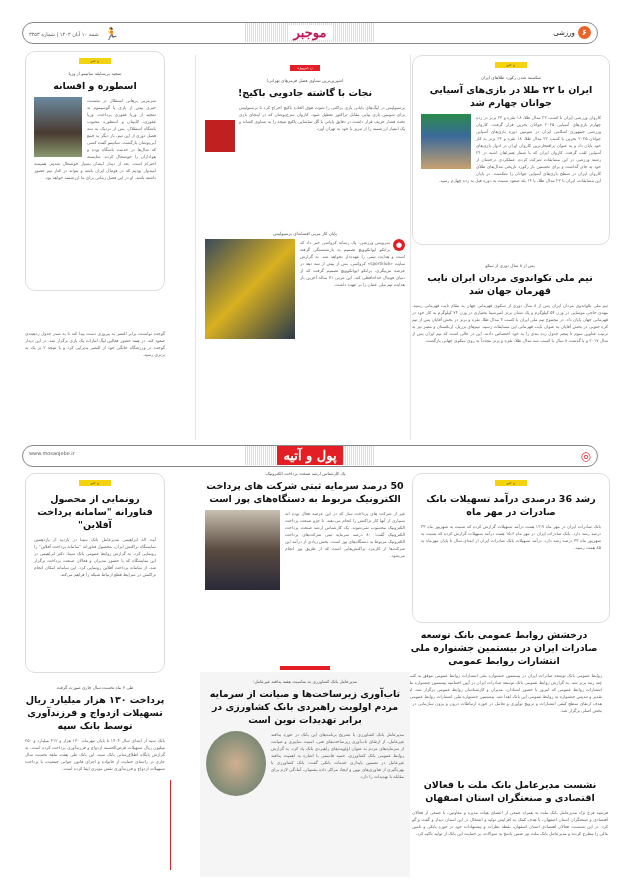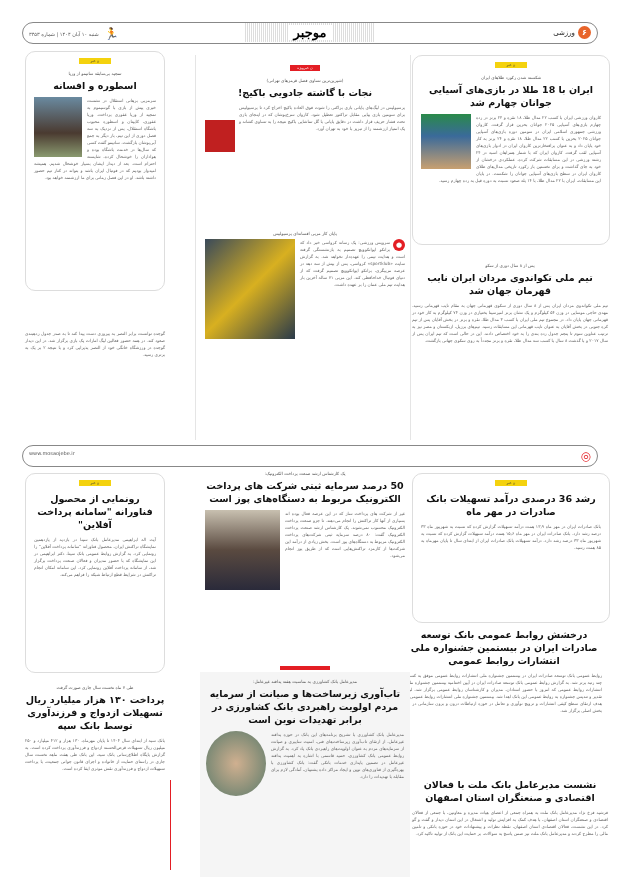--- a/index.html
+++ b/index.html
@@ -1,19 +1,19 @@
 <!DOCTYPE html>
 <html><head>
 <meta charset="utf-8">
 <style>
 *{box-sizing:border-box;margin:0;padding:0}
 body{width:620px;height:885px;background:#fff;font-family:"DejaVu Sans",sans-serif;color:#222;position:relative;overflow:hidden;direction:rtl}
 .band{position:absolute;left:22px;right:22px;height:22px;border:1.5px solid #888;border-radius:11px;background:#fff}
 .band .mid{position:absolute;left:50%;top:0;transform:translateX(-50%);width:130px;height:19px;background:repeating-linear-gradient(90deg,#ddd 0 1px,#fff 1px 2px);display:flex;align-items:center;justify-content:center}
-.logo{font-family:"DejaVu Serif",serif;color:#000000;font-size:13px;font-weight:bold;background:#fff;padding:0 6px}
+.logo{font-family:"DejaVu Serif",serif;color:#be185d;font-size:13px;font-weight:bold;background:#fff;padding:0 6px}
 .logo.red{background:#e31e24;color:#fff;height:19px;line-height:19px}
 .band .right{position:absolute;right:6px;top:3px;font-size:7px;display:flex;align-items:center;gap:3px}
 .band .left{position:absolute;left:6px;top:4px;font-size:5px;color:#555;display:flex;align-items:center;gap:6px;direction:rtl}
 .pnum{width:13px;height:13px;border-radius:50%;background:#e8642a;color:#fff;font-size:8px;text-align:center;line-height:13px;font-weight:bold}
 .runner{color:#e31e24;font-size:12px;font-weight:bold}
 .col{position:absolute;font-size:4.3px;line-height:7px;color:#444;text-align:justify}
 .box{border:1px solid #ddd;border-radius:10px;padding:6px 8px}
 .tag{display:block;margin:0 auto 6px;width:32px;height:6px;background:#f4d20e;font-size:3.5px;line-height:6px;text-align:center;color:#333}
 .tag.red{background:#e31e24;color:#fff;width:30px}
 .kicker{font-size:4.3px;color:#555;text-align:center;margin-bottom:2px}
@@ -37,21 +37,21 @@
   </div>
   <div class="left">
     <span class="runner">🏃</span>
     <span>شنبه ۱۰ آبان ۱۴۰۴ | شماره ۳۴۵۳</span>
   </div>
 </div>
 
 <div class="col box" style="top:55px;right:10px;width:198px;height:190px">
   <span class="tag">ن خبر</span>
   <div class="kicker">شکسته شدن رکورد طلاهای ایران</div>
-  <div class="h1">ایران با 18 طلا در بازی‌های آسیایی جوانان چهارم شد</div>
+  <div class="h1">ایران با ۲۲ طلا در بازی‌های آسیایی جوانان چهارم شد</div>
   <div class="photo" style="width:50px;height:55px;background:linear-gradient(#2a8a4a,#3a6a9a 40%,#c8a070);"></div>
   <div class="body-txt">کاروان ورزشی ایران با کسب ۲۲ مدال طلا، ۱۸ نقره و ۲۴ برنز در رده چهارم بازی‌های آسیایی ۲۰۲۵ جوانان بحرین قرار گرفت. کاروان ورزشی جمهوری اسلامی ایران در سومین دوره بازی‌های آسیایی جوانان ۲۰۲۵ بحرین با کسب ۲۲ مدال طلا، ۱۸ نقره و ۲۴ برنز به کار خود پایان داد و به عنوان پرافتخارترین کاروان ایران در ادوار بازی‌های آسیایی لقب گرفت. کاروان ایران که با شمار همراهان اسبه در ۲۴ رشته ورزشی در این مسابقات شرکت کرده، عملکردی درخشان از خود به جای گذاشت و برای نخستین بار رکورد تاریخی مدال‌های طلای کاروان ایران در سطح بازی‌های آسیایی جوانان را شکست. در پایان این مسابقات، ایران با ۲۲ مدال طلا، با ۱۴ پله صعود نسبت به دوره قبل به رده چهارم رسید.</div>
 </div>
 
 <div class="col" style="top:262px;right:12px;width:196px;height:170px">
   <div class="kicker">پس از ۸ سال دوری از سکو</div>
   <div class="h1">تیم ملی تکواندوی مردان ایران نایب قهرمان جهان شد</div>
   <div class="body-txt">تیم ملی تکواندوی مردان ایران پس از ۸ سال دوری از سکوی قهرمانی جهان به مقام نایب قهرمانی رسید. مهدی حاجی موسایی در وزن ۵۴ کیلوگرم و یک نشان برنز امیرسینا بختیاری در وزن ۷۴ کیلوگرم به کار خود در قهرمانی جهان پایان داد. در مجموع تیم ملی ایران با کسب ۳ مدال طلا، نقره و برنز در بخش آقایان پس از تیم کره جنوبی در بخش آقایان به عنوان نایب قهرمانی این مسابقات رسید. تیم‌های برزیل، ازبکستان و مصر نیز به ترتیب عناوین سوم تا پنجم جدول رده بندی را به خود اختصاص دادند. این در حالی است که تیم ایران پس از سال ۲۰۱۷ و با گذشت ۸ سال با کسب سه مدال طلا، نقره و برنز مجدداً به روی سکوی جهانی بازگشت.</div>
 </div>
 
@@ -80,20 +80,23 @@
   <div class="body-txt">سرمربی برهانی استقلال در نشست خبری پیش از بازی با گوسیموم به تمجید از وریا غفوری پرداخت. وریا غفوری، کاپیتان و اسطوره محبوب باشگاه استقلال، پس از نزدیک به سه فصل دوری از این تیم، بار دیگر به جمع آبی‌پوشان بازگشت. ساتیمو گفت کسی که سال‌ها در خدمت باشگاه بوده و هواداران را خوشحال کرده، شایسته احترام است. بعد از دیدار ایشان بسیار خوشحال شدیم. همیشه امیدوار بودیم که در فوتبال ایران باشد و بتواند در کنار تیم حضور داشته باشد. او در این فصل زمانی برای ما ارزشمند خواهد بود.</div>
 </div>
 
 <div class="col" style="top:330px;left:25px;width:140px;height:105px">
   <div class="body-txt">گوجده توانست برابر النصر به پیروزی دست پیدا کند تا به صدر جدول ردهبندی صعود کند. در همه حضور فعالین لیگ امارات یک بازی برگزار شد. در این دیدار گوجده در ورزشگاه خانگی خود از النصر پذیرایی کرد و با نتیجه ۲ بر یک به برتری رسید.</div>
 </div>
 
 <div class="band" style="top:445px">
   <div class="right">
     <span class="runner">◎</span>
+  </div>
+  <div class="mid">
+    <span class="logo red">پول و آتیه</span>
   </div>
   <div class="left">
     <span>www.mosaojebe.ir</span>
   </div>
 </div>
 
 <div class="col box" style="top:473px;right:10px;width:198px;height:150px">
   <span class="tag">ن خبر</span>
   <div class="h1">رشد 36 درصدی درآمد تسهیلات بانک صادرات در مهر ماه</div>
   <div class="body-txt">بانک صادرات ایران در مهر ماه ۱۳٫۹ همت درآمد تسهیلات گزارش کرده که نسبت به شهریور ماه ۳۳ درصد رشد دارد. بانک صادرات ایران در مهر ماه ۱۵٫۶ همت درآمد تسهیلات گزارش کرده که نسبت به شهریور ماه ۳۳ درصد رشد دارد. درآمد تسهیلات بانک صادرات ایران از ابتدای سال تا پایان مهرماه به ۸۵ همت رسید.</div>

